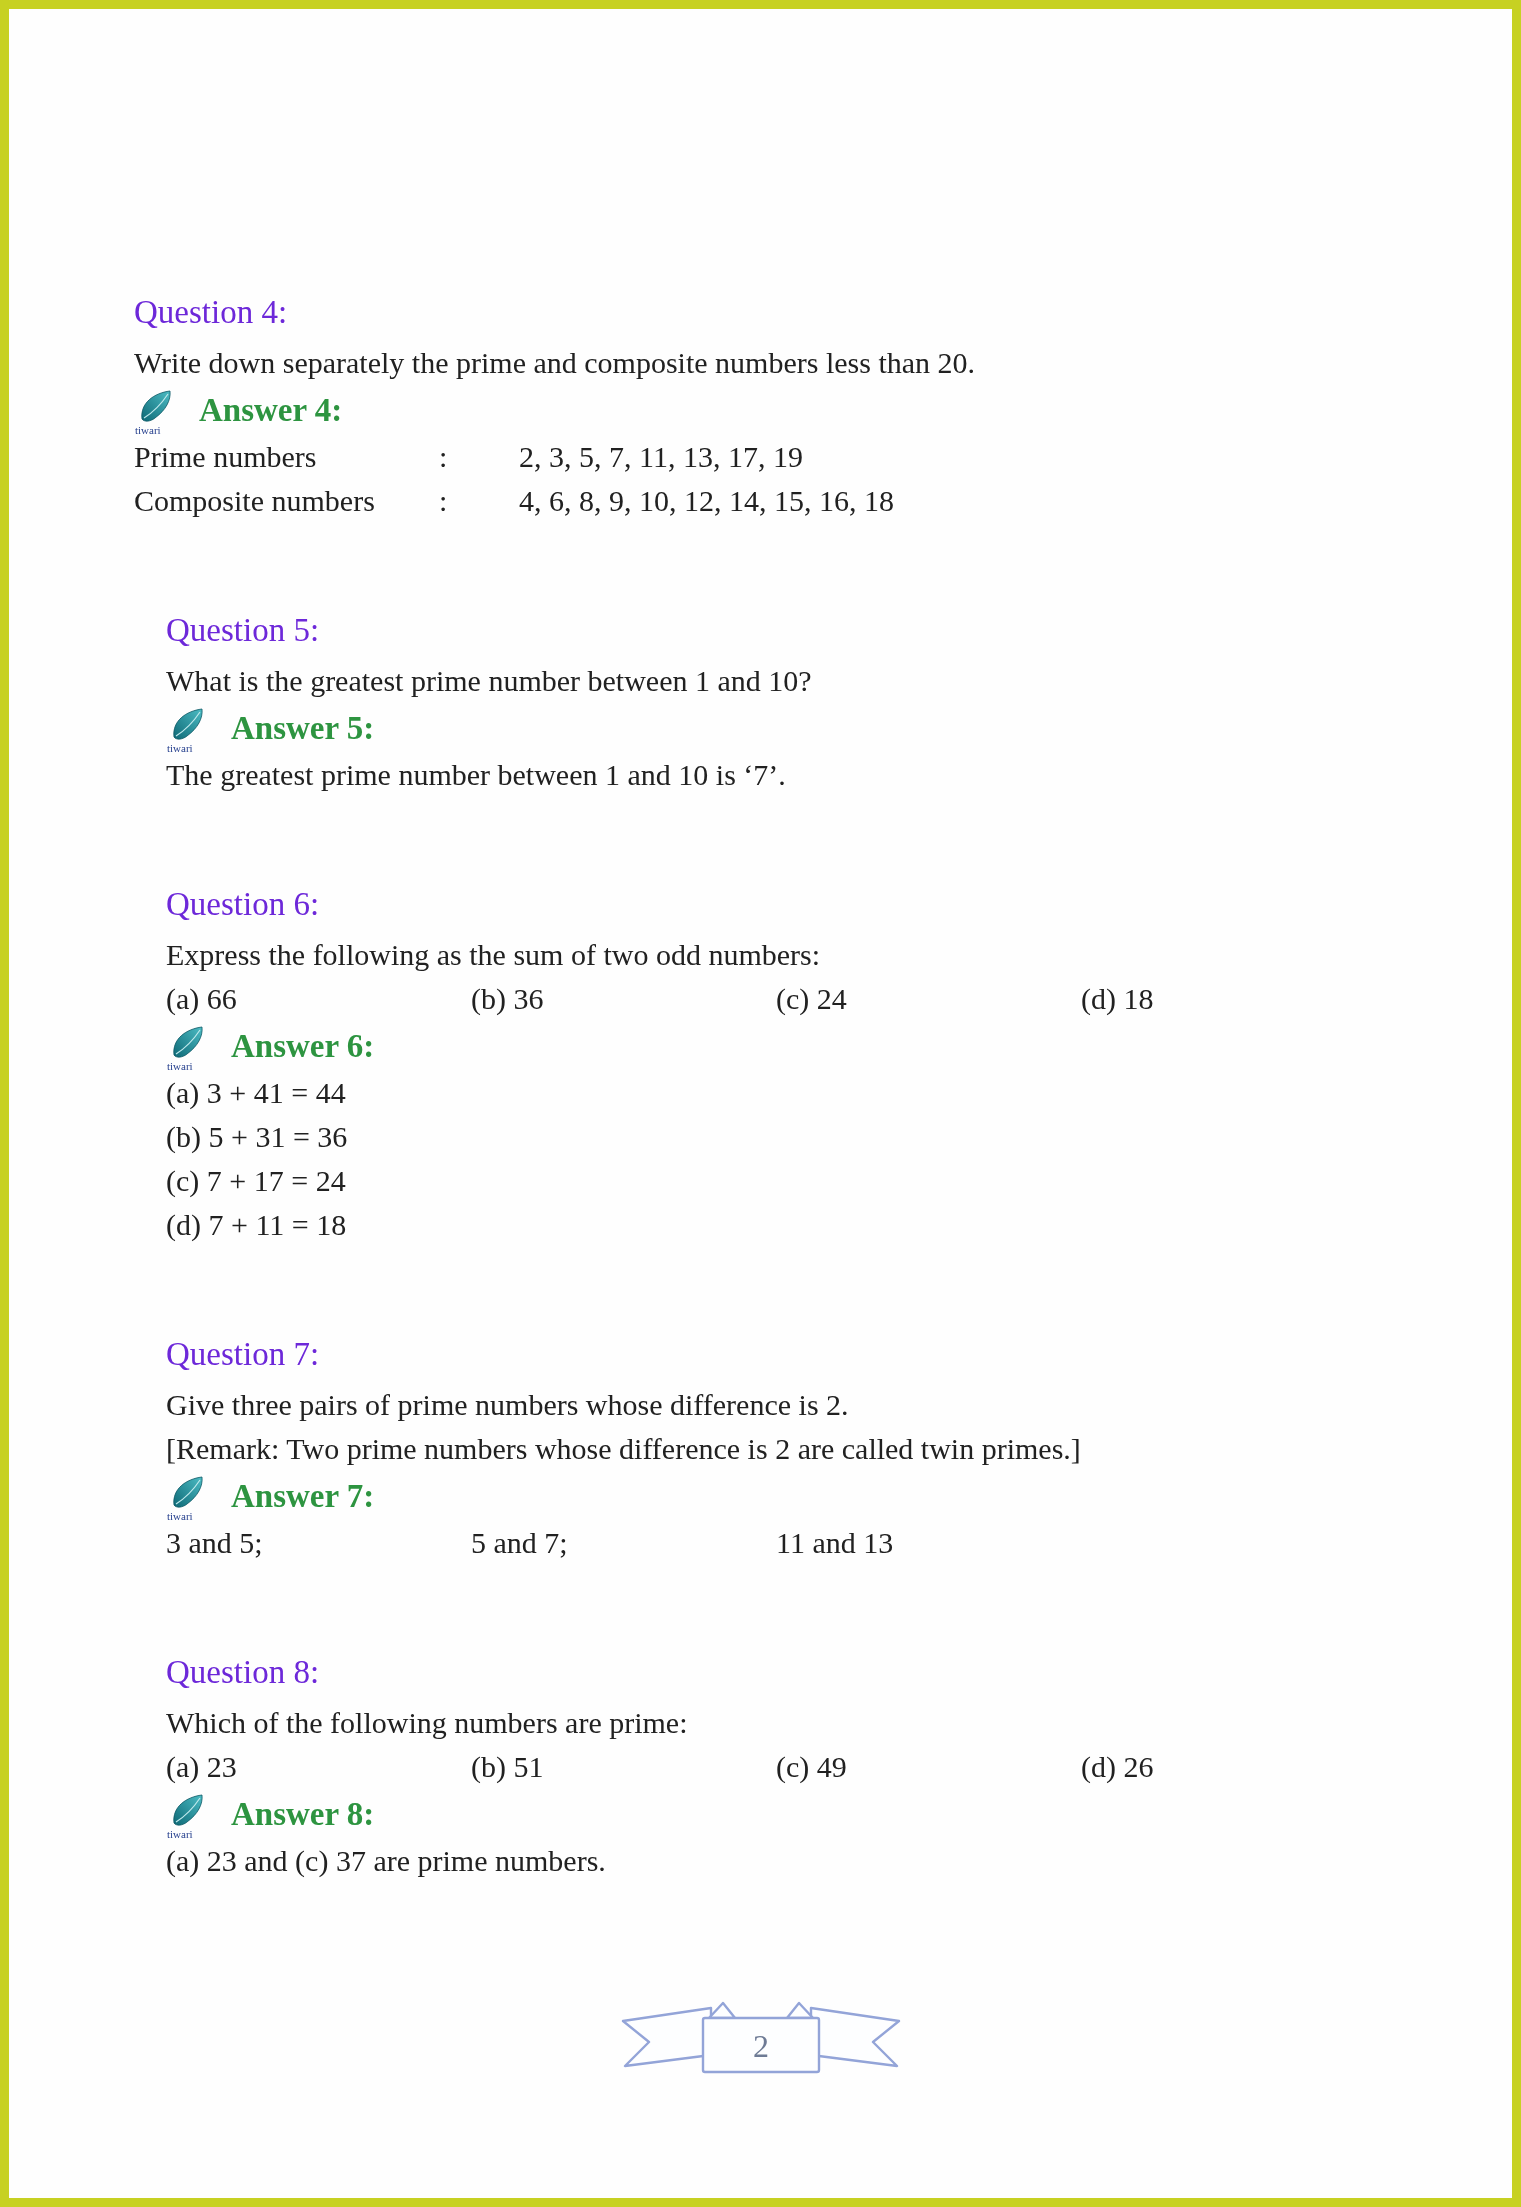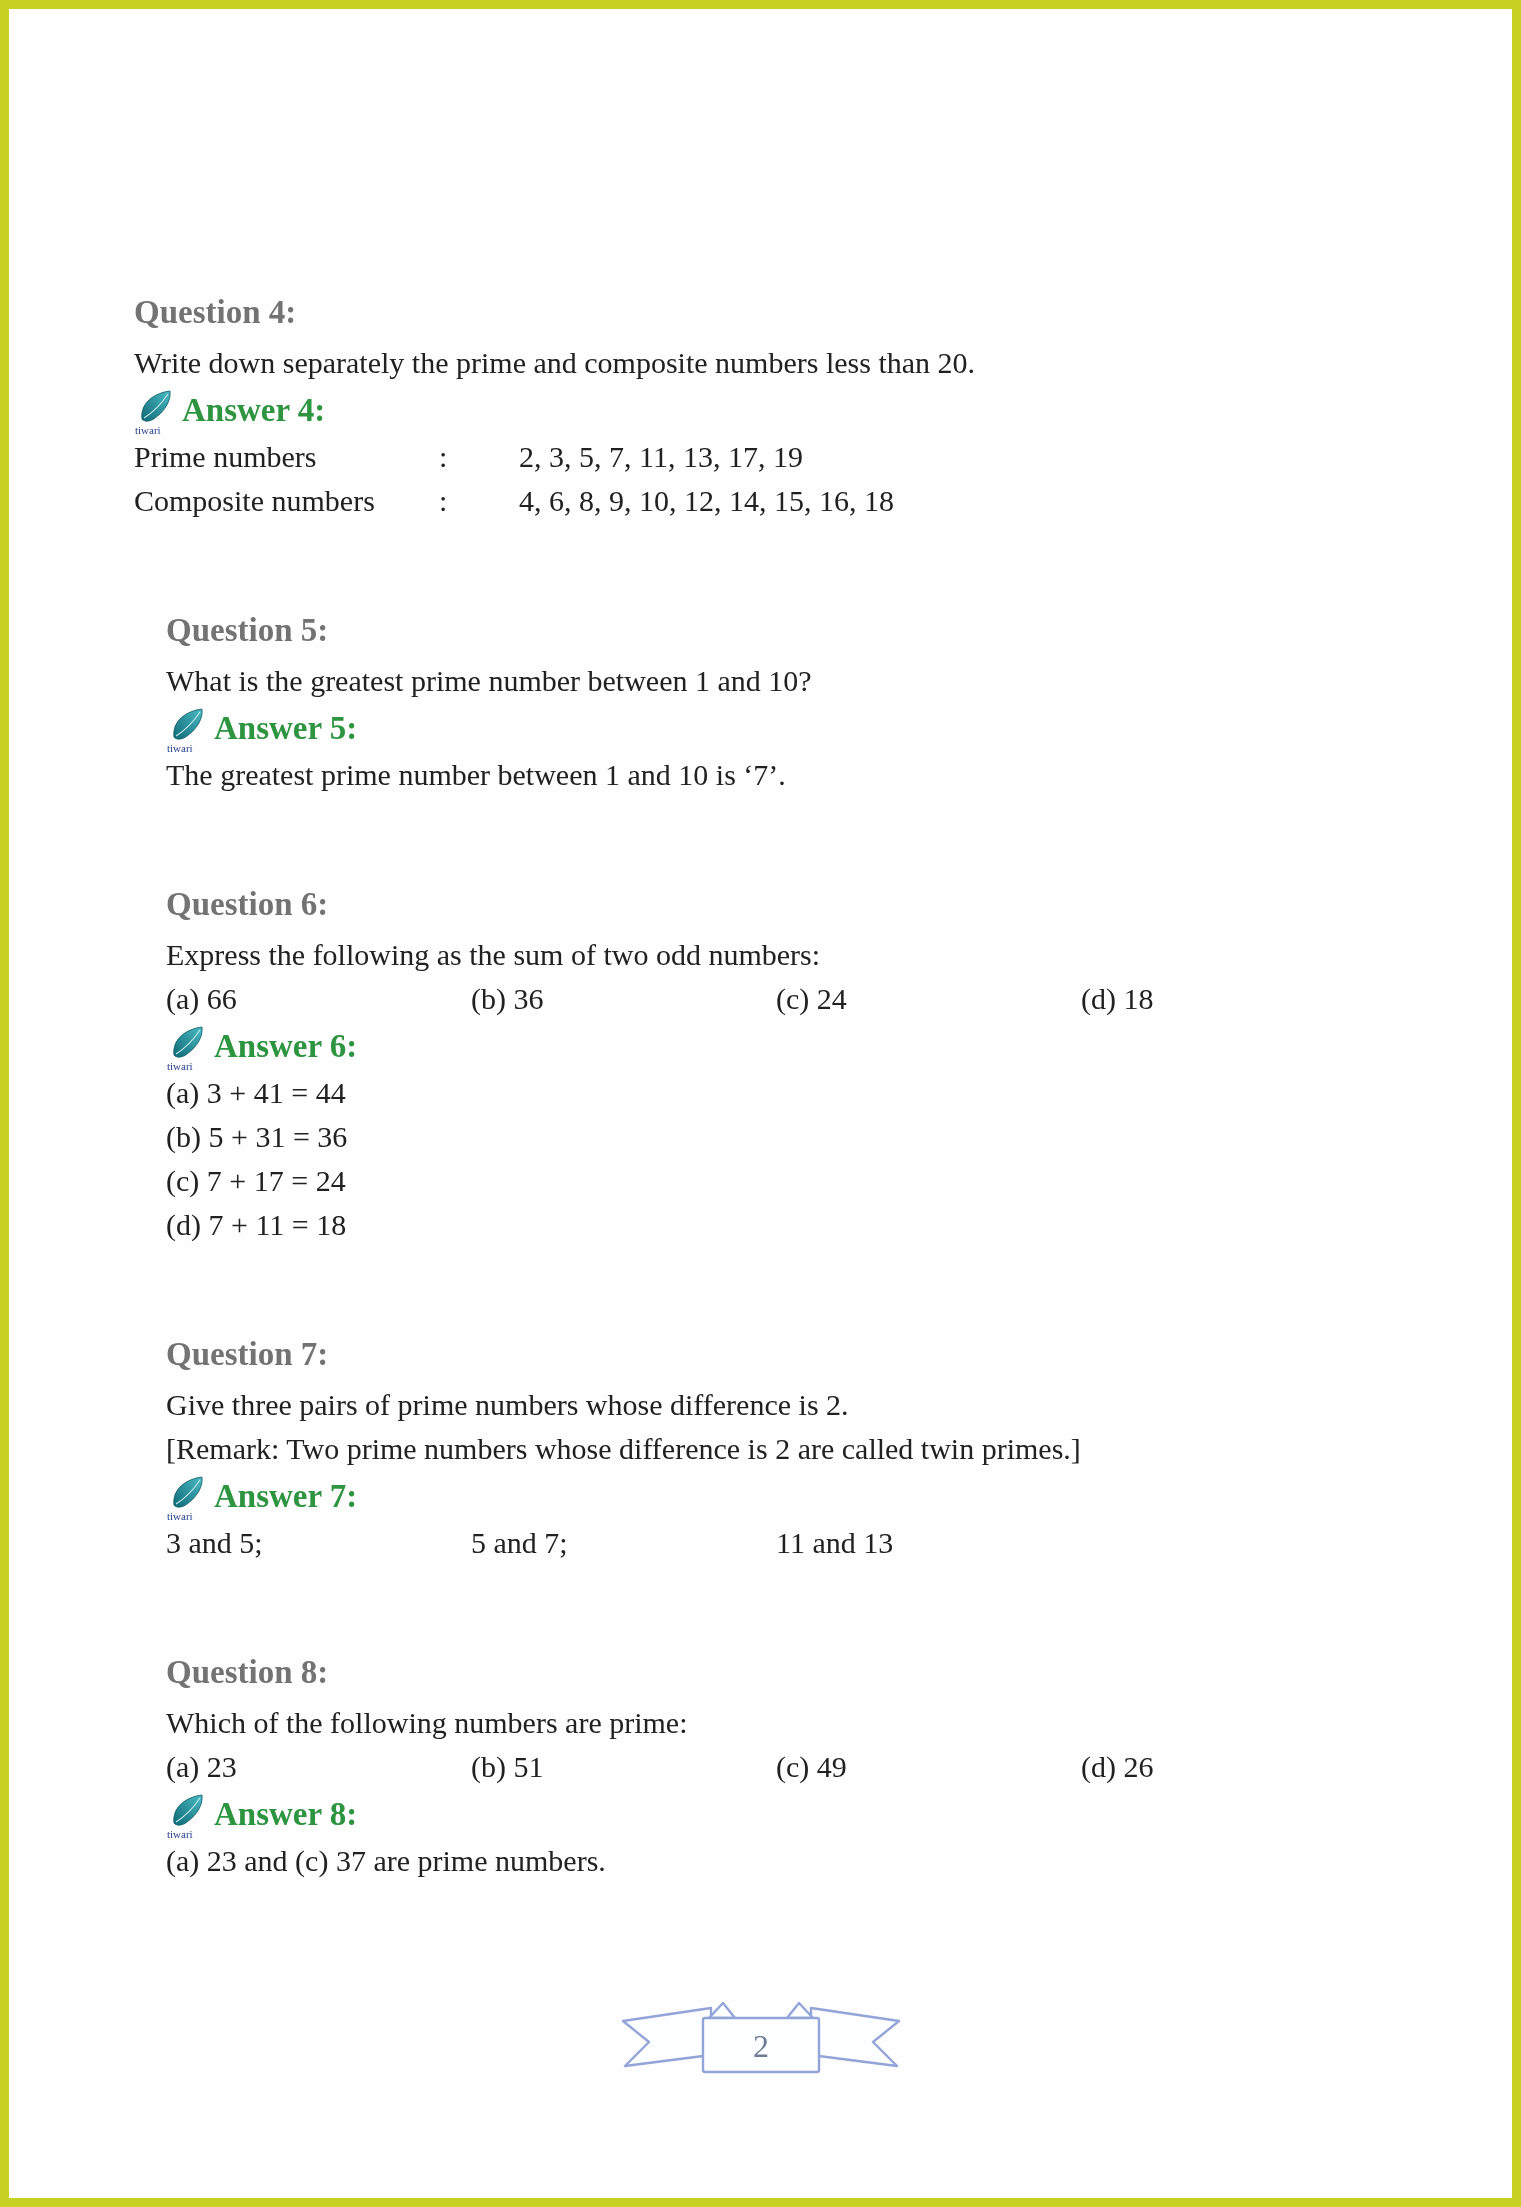--- a/index.html
+++ b/index.html
@@ -9,26 +9,26 @@
     background:#fefefe;
     border:9px solid #c7d122;
     padding:280px 60px 0 125px;
     font-family:"Liberation Serif","DejaVu Serif",serif;
     color:#212121;
     position:relative;
     overflow:hidden;
   }
   .qa + .qa { margin-top:84px;margin-left:32px; }
   .q-heading {
-    color:#737373;
-    font-size:33px; line-height:46px; font-weight:bold;
+    color:#6d28d9;
+    font-size:33px; line-height:46px; font-weight:normal;
     margin:0 0 6px 0;
   }
   .line { font-size:30px; line-height:44px; margin:0; }
-  .a-head { display:flex; align-items:center; gap:8px; height:50px; margin:0; }
+  .a-head { display:flex; align-items:center; gap:25px; height:50px; margin:0; }
   .a-heading {
     color:#2d9440;
     font-size:33px; line-height:46px; font-weight:bold;
     margin:0;
   }
   .logo { width:40px; height:48px; flex:0 0 auto; position:relative; top:3px; }
   .row3 {
     display:grid; grid-template-columns:305px 80px auto;
     font-size:30px; line-height:44px;
   }

